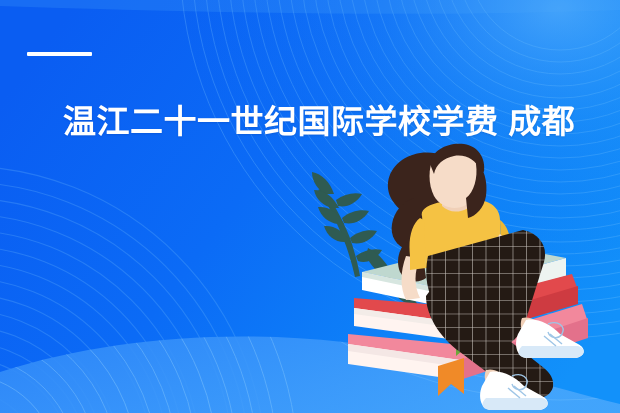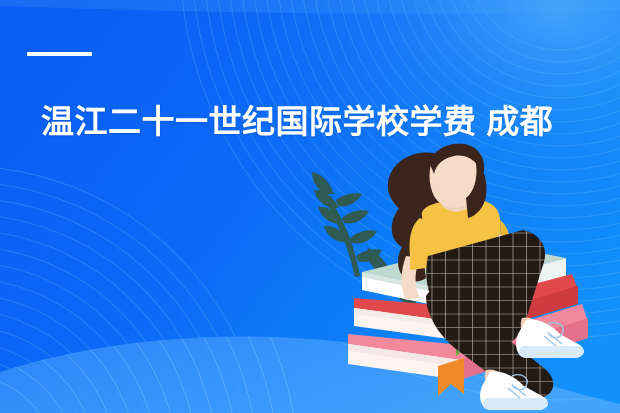--- a/index.html
+++ b/index.html
@@ -34,21 +34,21 @@
     top: 52px;
     width: 65px;
     height: 4px;
     background: #ffffff;
     border-radius: 1px;
   }
 
   
   .headline {
     position: absolute;
-    left: 41px;
+    left: 63px;
     top: 103px;
     width: 500px;
     color: #ffffff;
     font-size: 33px;
     line-height: 38px;
     font-weight: 700;
     letter-spacing: 0.5px;
     white-space: nowrap;
     text-shadow: 0 1px 2px rgba(0, 40, 120, 0.18);
   }

